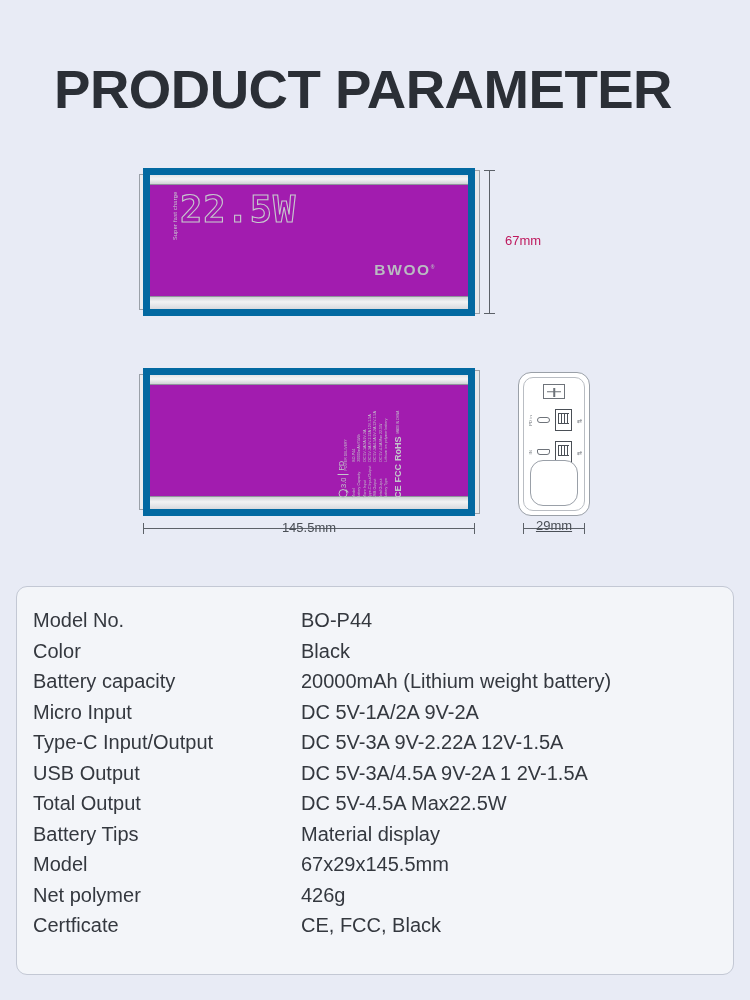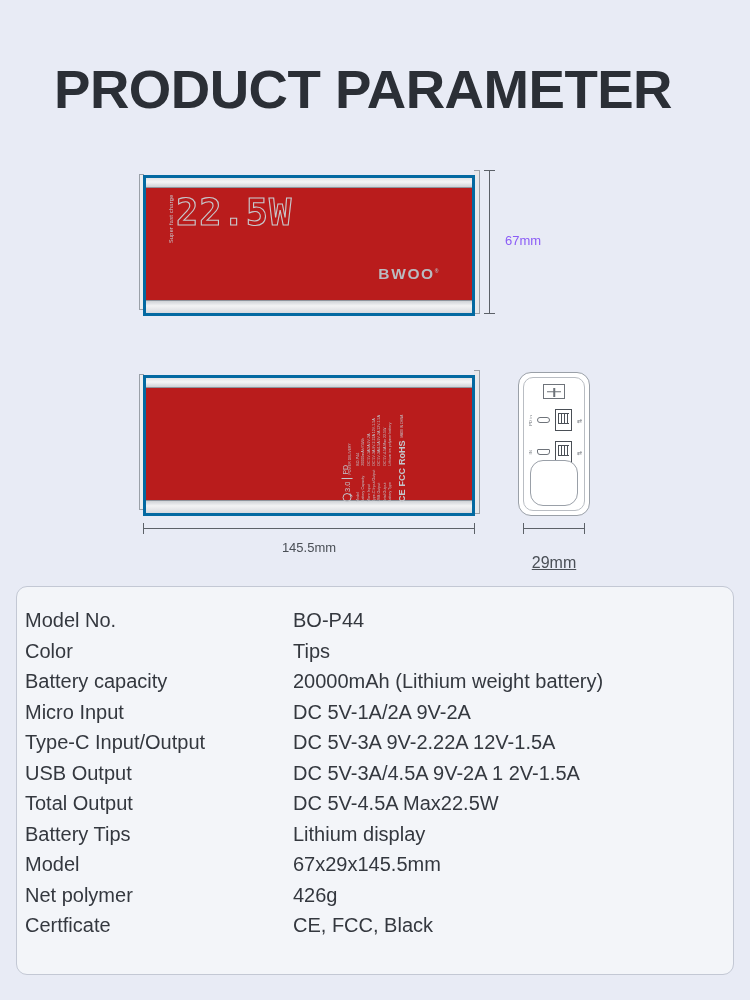--- a/index.html
+++ b/index.html
@@ -37,23 +37,22 @@
 
   
   .front-view {
     position: absolute;
     left: 143px; top: 18px;
     width: 332px; height: 148px;
   }
   .shell-outer {
     position: absolute;
     inset: 0;
-    border: 3px solid #0369a1;
-    background: #b91c1c;
-    margin-top: 7px;
+    border: 7px solid #0369a1;
+    background: #a21caf;
   }
   .shell-band-top {
     position: absolute;
     left: 0; right: 0; top: 0;
     height: 10px;
     background: linear-gradient(to bottom,#e3e4e6 0%,#f4f5f6 45%,#cfd2d6 100%);
     border-bottom: 1px solid #8e949c;
   }
   .shell-band-bottom {
     position: absolute;
@@ -294,41 +293,41 @@
     left: -5px;
     width: 11px; height: 1px;
     background: #5c6168;
   }
   .dim-v::before { top: 0; }
   .dim-v::after  { bottom: 0; }
   .dim-v-label {
     position: absolute;
     left: 505px; top: 83px;
     font-size: 13px;
-    color: #8b5cf6;
+    color: #be185d;
   }
 
   .dim-h {
     position: absolute;
     left: 143px; top: 378px;
     width: 332px; height: 1px;
     background: #5c6168;
   }
   .dim-h::before, .dim-h::after {
     content: "";
     position: absolute;
     top: -5px;
     width: 1px; height: 11px;
     background: #5c6168;
   }
   .dim-h::before { left: 0; }
   .dim-h::after  { right: 0; }
   .dim-h-label {
     position: absolute;
-    left: 143px; top: 390px;
+    left: 143px; top: 370px;
     width: 332px;
     text-align: center;
     font-size: 13px;
     color: #4a4f56;
   }
 
   .dim-s {
     position: absolute;
     left: 523px; top: 378px;
     width: 62px; height: 1px;
@@ -338,37 +337,37 @@
     content: "";
     position: absolute;
     top: -5px;
     width: 1px; height: 11px;
     background: #5c6168;
   }
   .dim-s::before { left: 0; }
   .dim-s::after  { right: 0; }
   .dim-s-label {
     position: absolute;
-    left: 523px; top: 404px;
+    left: 523px; top: 368px;
     width: 62px;
     text-align: center;
-    font-size: 16px;
+    font-size: 13px;
     color: #4a4f56;
     text-decoration: underline;
   }
 
   
   .spec-card {
     position: absolute;
     left: 16px; top: 586px;
     width: 718px; height: 389px;
     background: #f3f5f9;
     border: 1px solid #c3c8d4;
     border-radius: 11px;
-    padding: 22px 0 0 8px;
+    padding: 22px 0 0 16px;
   }
   .spec-row {
     display: flex;
     align-items: baseline;
     height: 30.5px;
   }
   .spec-key {
     width: 268px;
     flex: 0 0 268px;
     font-size: 20px;
@@ -483,21 +482,21 @@
   <div class="dim-s-label">29mm</div>
 </div>
 
 <div class="spec-card">
   <div class="spec-row">
     <span class="spec-key">Model No.</span>
     <span class="spec-val">BO-P44</span>
   </div>
   <div class="spec-row">
     <span class="spec-key">Color</span>
-    <span class="spec-val">Tips</span>
+    <span class="spec-val">Black</span>
   </div>
   <div class="spec-row">
     <span class="spec-key">Battery capacity</span>
     <span class="spec-val">20000mAh (Lithium weight battery)</span>
   </div>
   <div class="spec-row">
     <span class="spec-key">Micro Input</span>
     <span class="spec-val">DC 5V-1A/2A 9V-2A</span>
   </div>
   <div class="spec-row">
@@ -507,21 +506,21 @@
   <div class="spec-row">
     <span class="spec-key">USB Output</span>
     <span class="spec-val">DC 5V-3A/4.5A 9V-2A 1 2V-1.5A</span>
   </div>
   <div class="spec-row">
     <span class="spec-key">Total Output</span>
     <span class="spec-val">DC 5V-4.5A Max22.5W</span>
   </div>
   <div class="spec-row">
     <span class="spec-key">Battery Tips</span>
-    <span class="spec-val">Lithium display</span>
+    <span class="spec-val">Material display</span>
   </div>
   <div class="spec-row">
     <span class="spec-key">Model</span>
     <span class="spec-val">67x29x145.5mm</span>
   </div>
   <div class="spec-row">
     <span class="spec-key">Net polymer</span>
     <span class="spec-val">426g</span>
   </div>
   <div class="spec-row">

